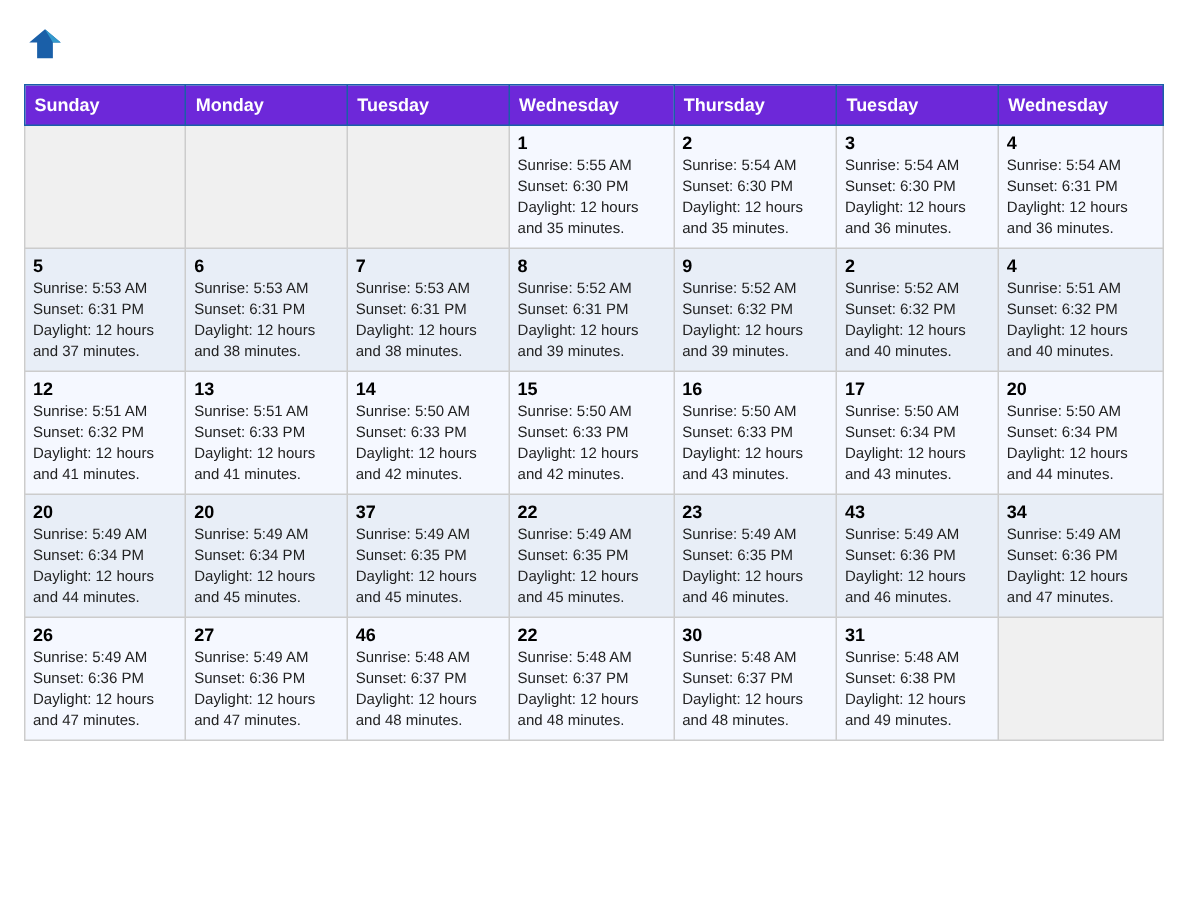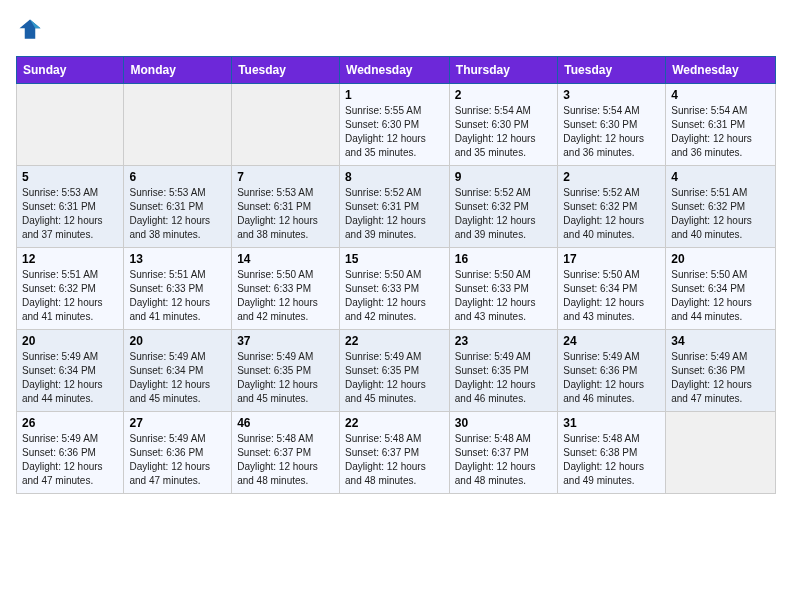--- a/index.html
+++ b/index.html
@@ -293,21 +293,21 @@
 and 45 minutes.</div>
         </td>
         <td>
           <span class="day-num">23</span>
           <div class="day-info" style="white-space: pre-line;">Sunrise: 5:49 AM
 Sunset: 6:35 PM
 Daylight: 12 hours
 and 46 minutes.</div>
         </td>
         <td>
-          <span class="day-num">24</span>
+          <span class="day-num">43</span>
           <div class="day-info" style="white-space: pre-line;">Sunrise: 5:49 AM
 Sunset: 6:36 PM
 Daylight: 12 hours
 and 46 minutes.</div>
         </td>
         <td>
           <span class="day-num">34</span>
           <div class="day-info" style="white-space: pre-line;">Sunrise: 5:49 AM
 Sunset: 6:36 PM
 Daylight: 12 hours

